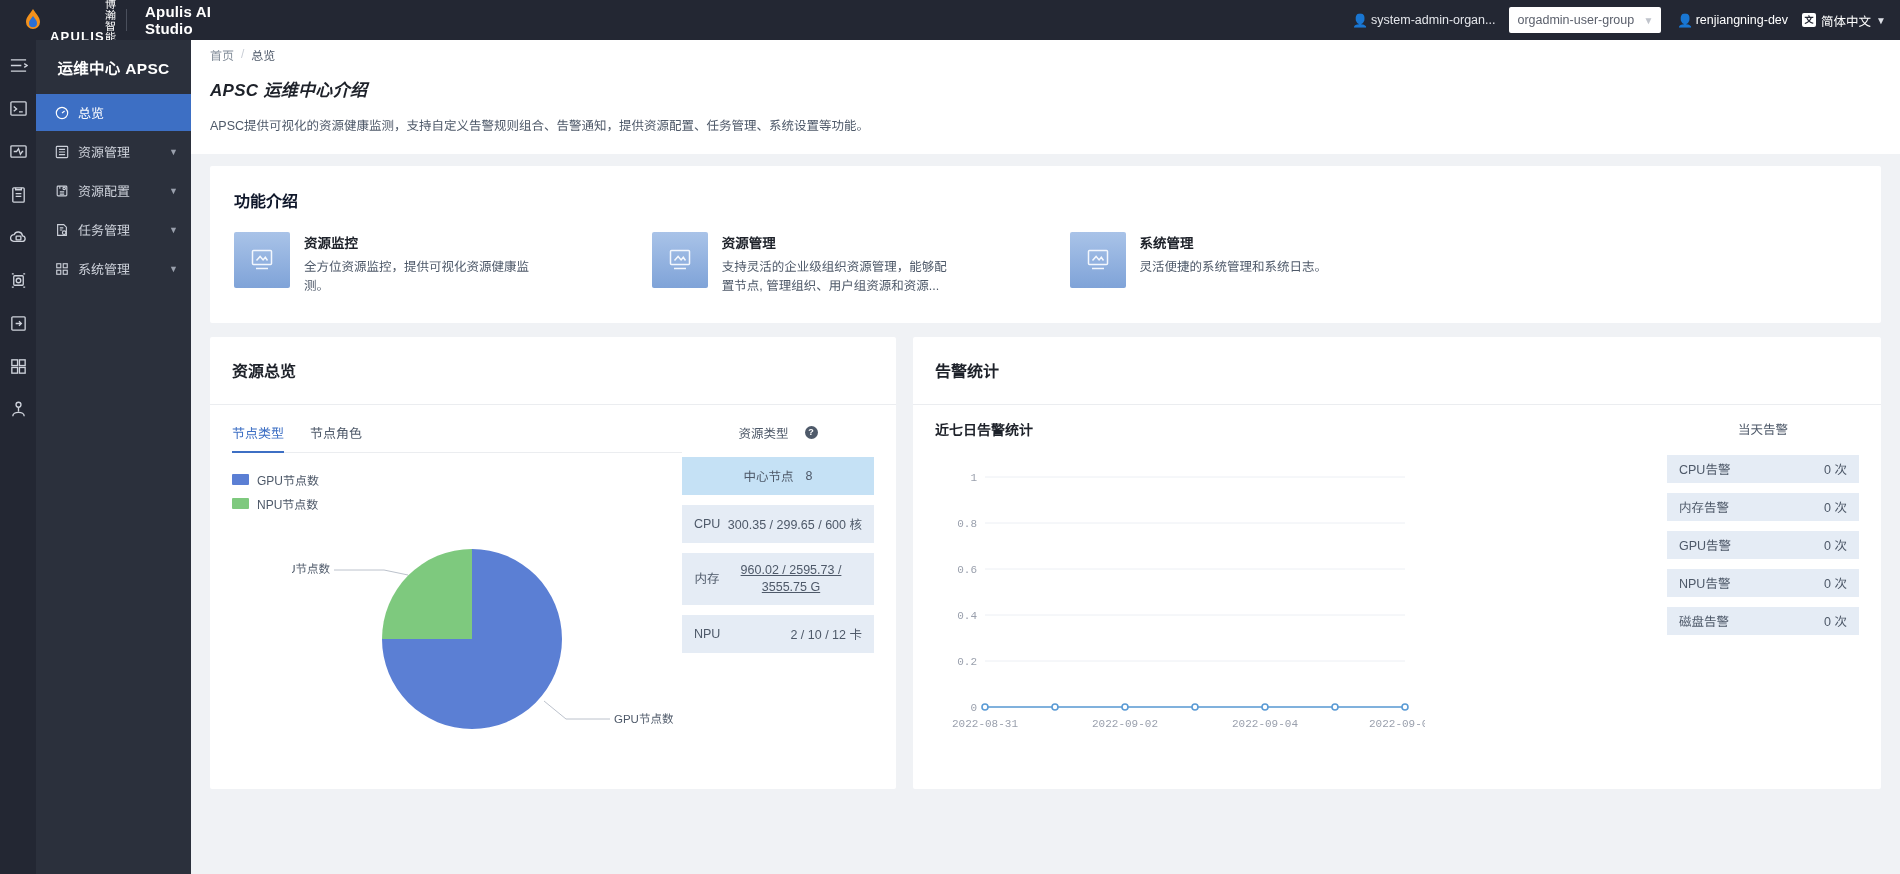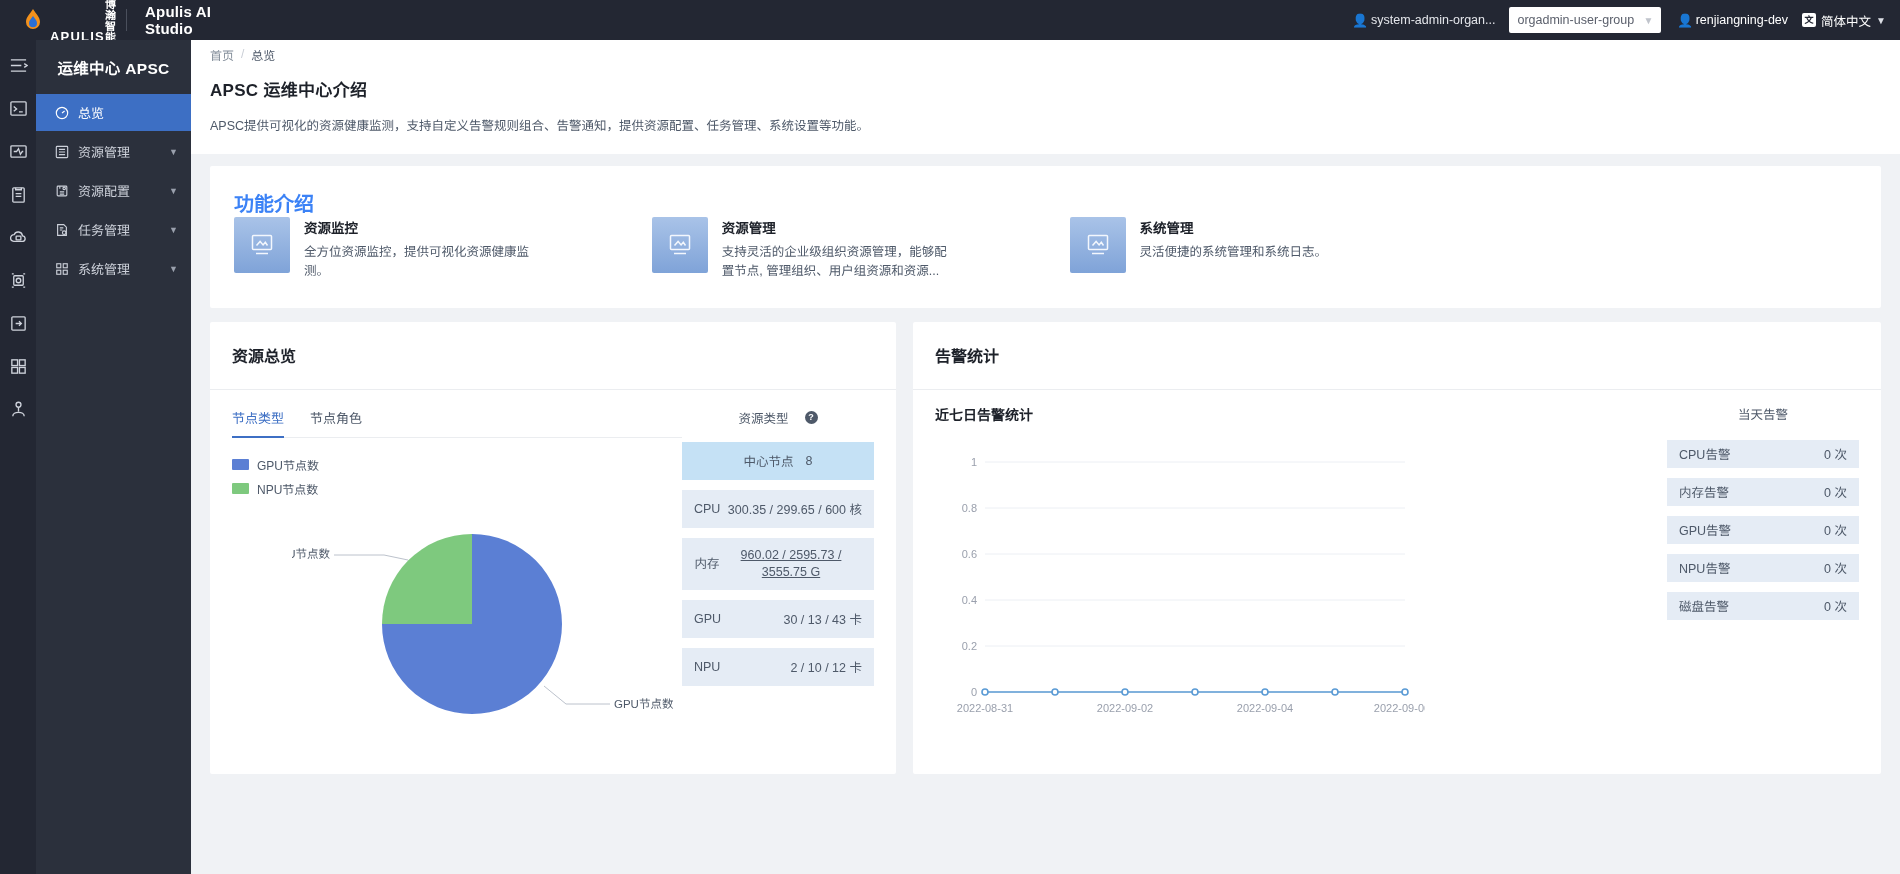--- a/index.html
+++ b/index.html
@@ -14,21 +14,21 @@
   
   .topbar {
     height: 40px; flex: 0 0 40px; background: #232733;
     display: flex; align-items: center; color: #fff;
     padding: 0 14px 0 0;
   }
   .brand { display: flex; align-items: center; padding-left: 22px; width: 218px; flex: 0 0 218px;}
   .logo-mark { width: 22px; height: 24px; position: relative; margin-right: 6px; }
   .logo-text { display: flex; line-height: 1; align-items: flex-end; }
   .logo-en { font-size: 13px; font-weight: 700; letter-spacing: 1.2px; color:#fff;}
-  .logo-cn { font-size: 11px; font-weight: 700; letter-spacing: .5px; color:#fff; margin-top:1px;}
+  .logo-cn { font-size: 11px; font-weight: 400; letter-spacing: .5px; color:#fff; margin-top:1px;}
   .brand-sep { width:1px; height:22px; background:#4a4f5c; margin:0 18px 0 10px;}
   .app-title { font-size: 15px; font-weight: 700; letter-spacing:.2px;}
   .top-spacer { flex: 1 1 auto; }
   .top-right { display: flex; align-items: center; gap: 0; font-size: 12.5px; }
   .org-chip { display:flex; align-items:center; gap:3px; color:#e4e6eb; max-width: 170px; }
   .org-chip .txt { overflow:hidden; text-overflow:ellipsis; white-space:nowrap;}
   .usergroup-select {
     margin-left: 14px; width: 152px; height: 26px; background:#fff; color:#5a5f6b;
     border-radius: 2px; display:flex; align-items:center; justify-content:space-between;
     padding: 0 8px; font-size: 12.5px;
@@ -85,30 +85,30 @@
   .main { flex:1 1 auto; background:#f0f2f5; overflow:hidden; display:flex; flex-direction:column;}
   .crumbbar {
     background:#fff; height: 28px; display:flex; align-items:center;
     padding-left: 19px; font-size:12px; color:#86909c;
   }
   .crumbbar .sep { margin:0 7px; color:#c9ced6;}
   .crumbbar .cur { color:#4e5969; }
   .intro {
     background:#fff; padding: 8px 19px 20px 19px;
   }
-  .intro h1 { font-size: 17px; font-weight:700; color:#1d2129; letter-spacing:.3px;}
+  .intro h1 { font-size: 17px; font-weight:700; color:#1d2129; letter-spacing:.3px;font-style:italic;}
   .intro p { margin-top: 14px; font-size:12.5px; color:#4e5969; }
 
   .content { padding: 12px 19px 0 19px; overflow-y:auto; flex:1 1 auto;}
 
   .card { background:#fff; border-radius:2px; }
 
   
   .features { padding: 22px 24px 26px 24px; }
-  .features h2 { font-size:20px; font-weight:700; color:#3b82f6; }
+  .features h2 { font-size:16px; font-weight:700; color:#0f172a; margin-bottom: 20px;}
   .feat-row { display:flex; gap:12px; }
   .feat { display:flex; gap:14px; width:25%; padding-right: 28px; }
   .feat-ico {
     width:56px; height:56px; flex:0 0 56px; border-radius:2px;
     background: linear-gradient(180deg,#a9c3e8 0%, #7fa3d8 100%);
     display:flex;align-items:center;justify-content:center;
   }
   .feat-ico svg { width:26px;height:26px;stroke:#f3f7fd;fill:none;stroke-width:1.5;}
   .feat-txt h3 { font-size:13.5px; font-weight:700; color:#1d2129; margin-bottom:6px;}
   .feat-txt p { font-size:12.5px; color:#4e5969; line-height:1.55; max-width: 232px;}
@@ -156,21 +156,21 @@
     padding: 0 12px; margin-bottom: 10px; font-size:12.5px; color:#4e5969;
   }
   .stat-row.center { background:#c5e1f5; justify-content:center; gap:12px;}
   .stat-row .k { flex:0 0 auto; }
   .stat-row .v { margin-left:auto; }
   .stat-row.two { height: 52px; align-items:center; }
   .stat-row.two .k { line-height:1.15; text-align:center; width:26px;}
   .stat-row.two .v { text-align:center; flex:1 1 auto; line-height:1.35; margin-left:0;text-decoration:underline;}
 
   
-  .chart-col { flex:1 1 auto; min-width:0; padding-right: 16px;}
+  .chart-col { flex:1 1 auto; min-width:0; padding-right: 16px; font-family: Liberation Mono, monospace;}
   .chart-title { font-size:14px; font-weight:700; color:#1d2129; margin-bottom: 4px;}
   .chartbox { position:relative; height: 300px; margin-top:10px;}
   .alarm-col { width: 192px; flex:0 0 192px; }
   .alarm-head { text-align:center; font-size:12.5px; color:#4e5969; height:24px; margin-bottom:12px; }
   .alarm-row {
     background:#e5ecf5; height: 28px; display:flex; align-items:center;
     justify-content:space-between; padding: 0 12px; margin-bottom: 10px;
     font-size:12.5px; color:#4e5969;
   }
 
@@ -465,24 +465,20 @@
               <div class="stat-row">
                 <span class="k">CPU</span>
                 <span class="v">300.35 / 299.65 / 600 核</span>
               </div>
 
               <div class="stat-row two">
                 <span class="k">内存</span>
                 <span class="v">960.02 / 2595.73 / 3555.75 G</span>
               </div>
 
-              <div class="stat-row">
-                <span class="k">GPU</span>
-                <span class="v">30 / 13 / 43 卡</span>
-              </div>
 
               <div class="stat-row">
                 <span class="k">NPU</span>
                 <span class="v">2 / 10 / 12 卡</span>
               </div>
             </div>
 
           </div>
         </div>
 

